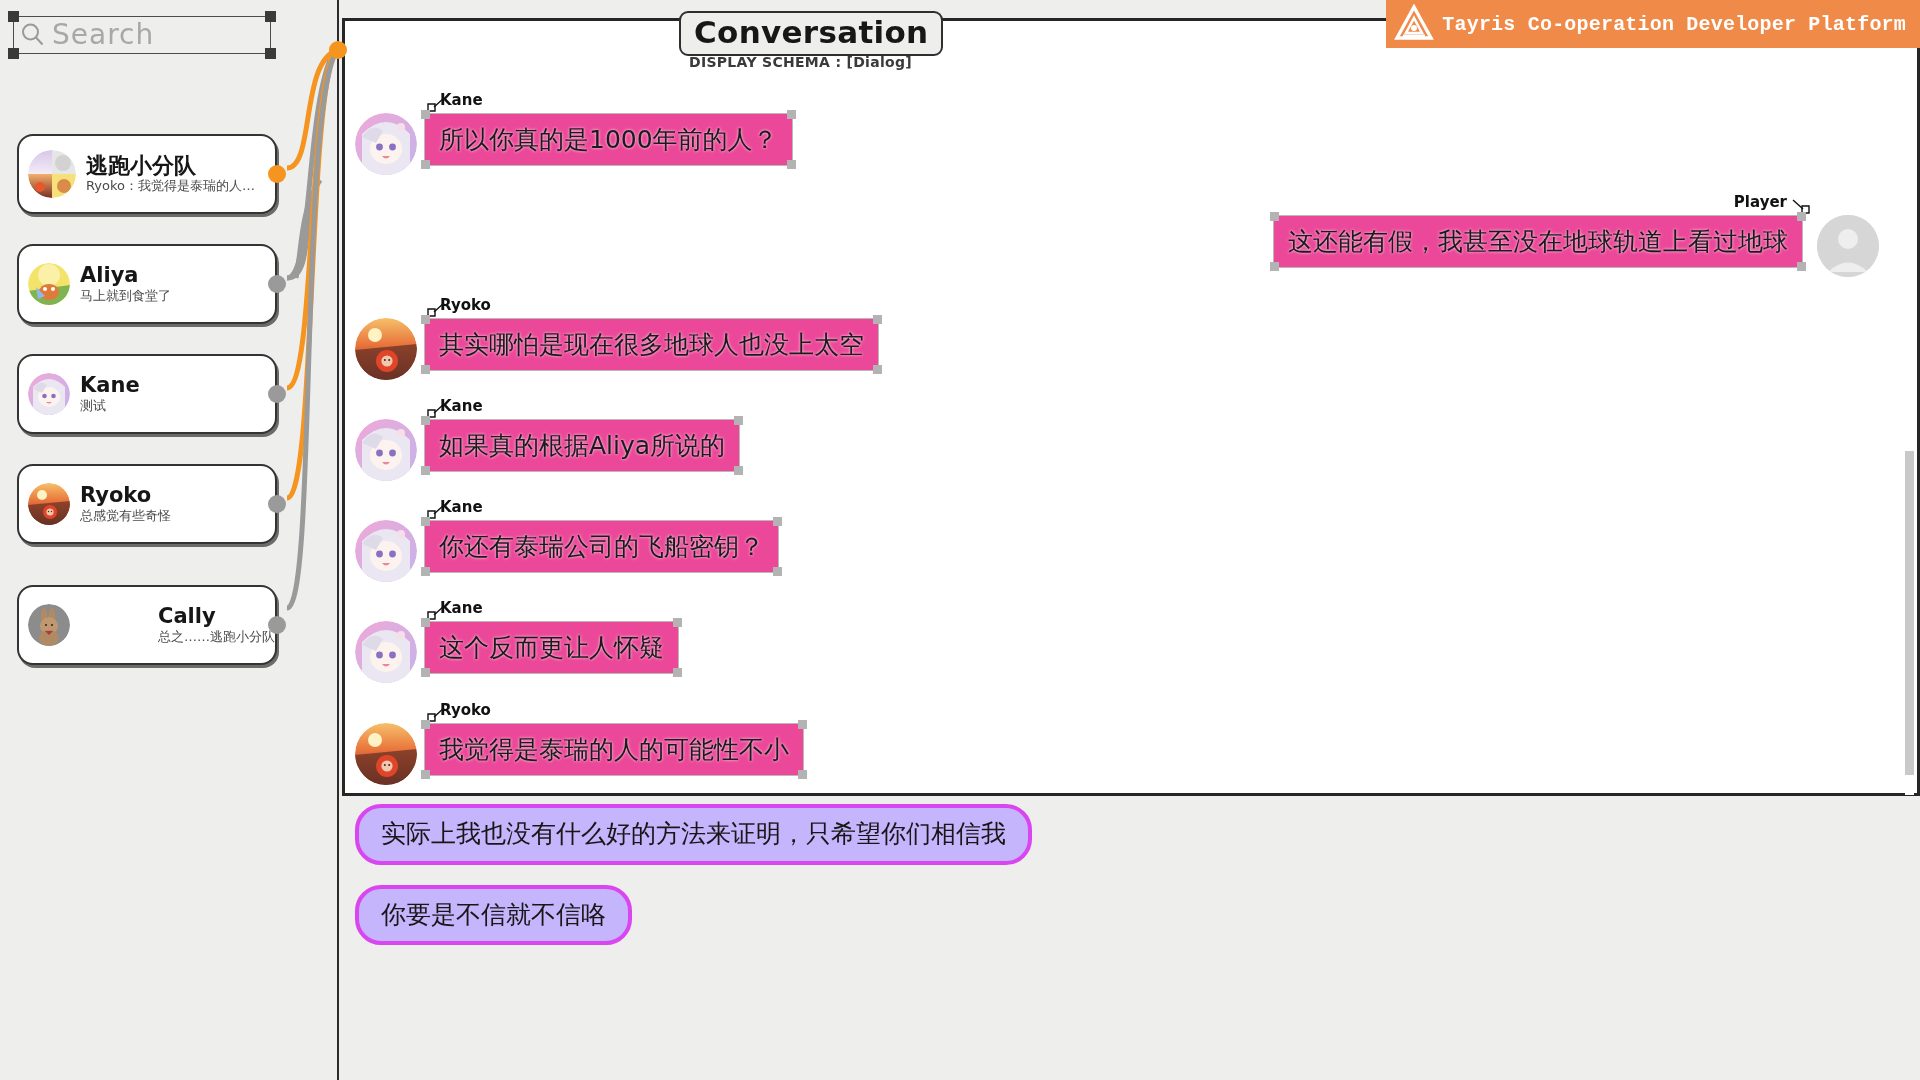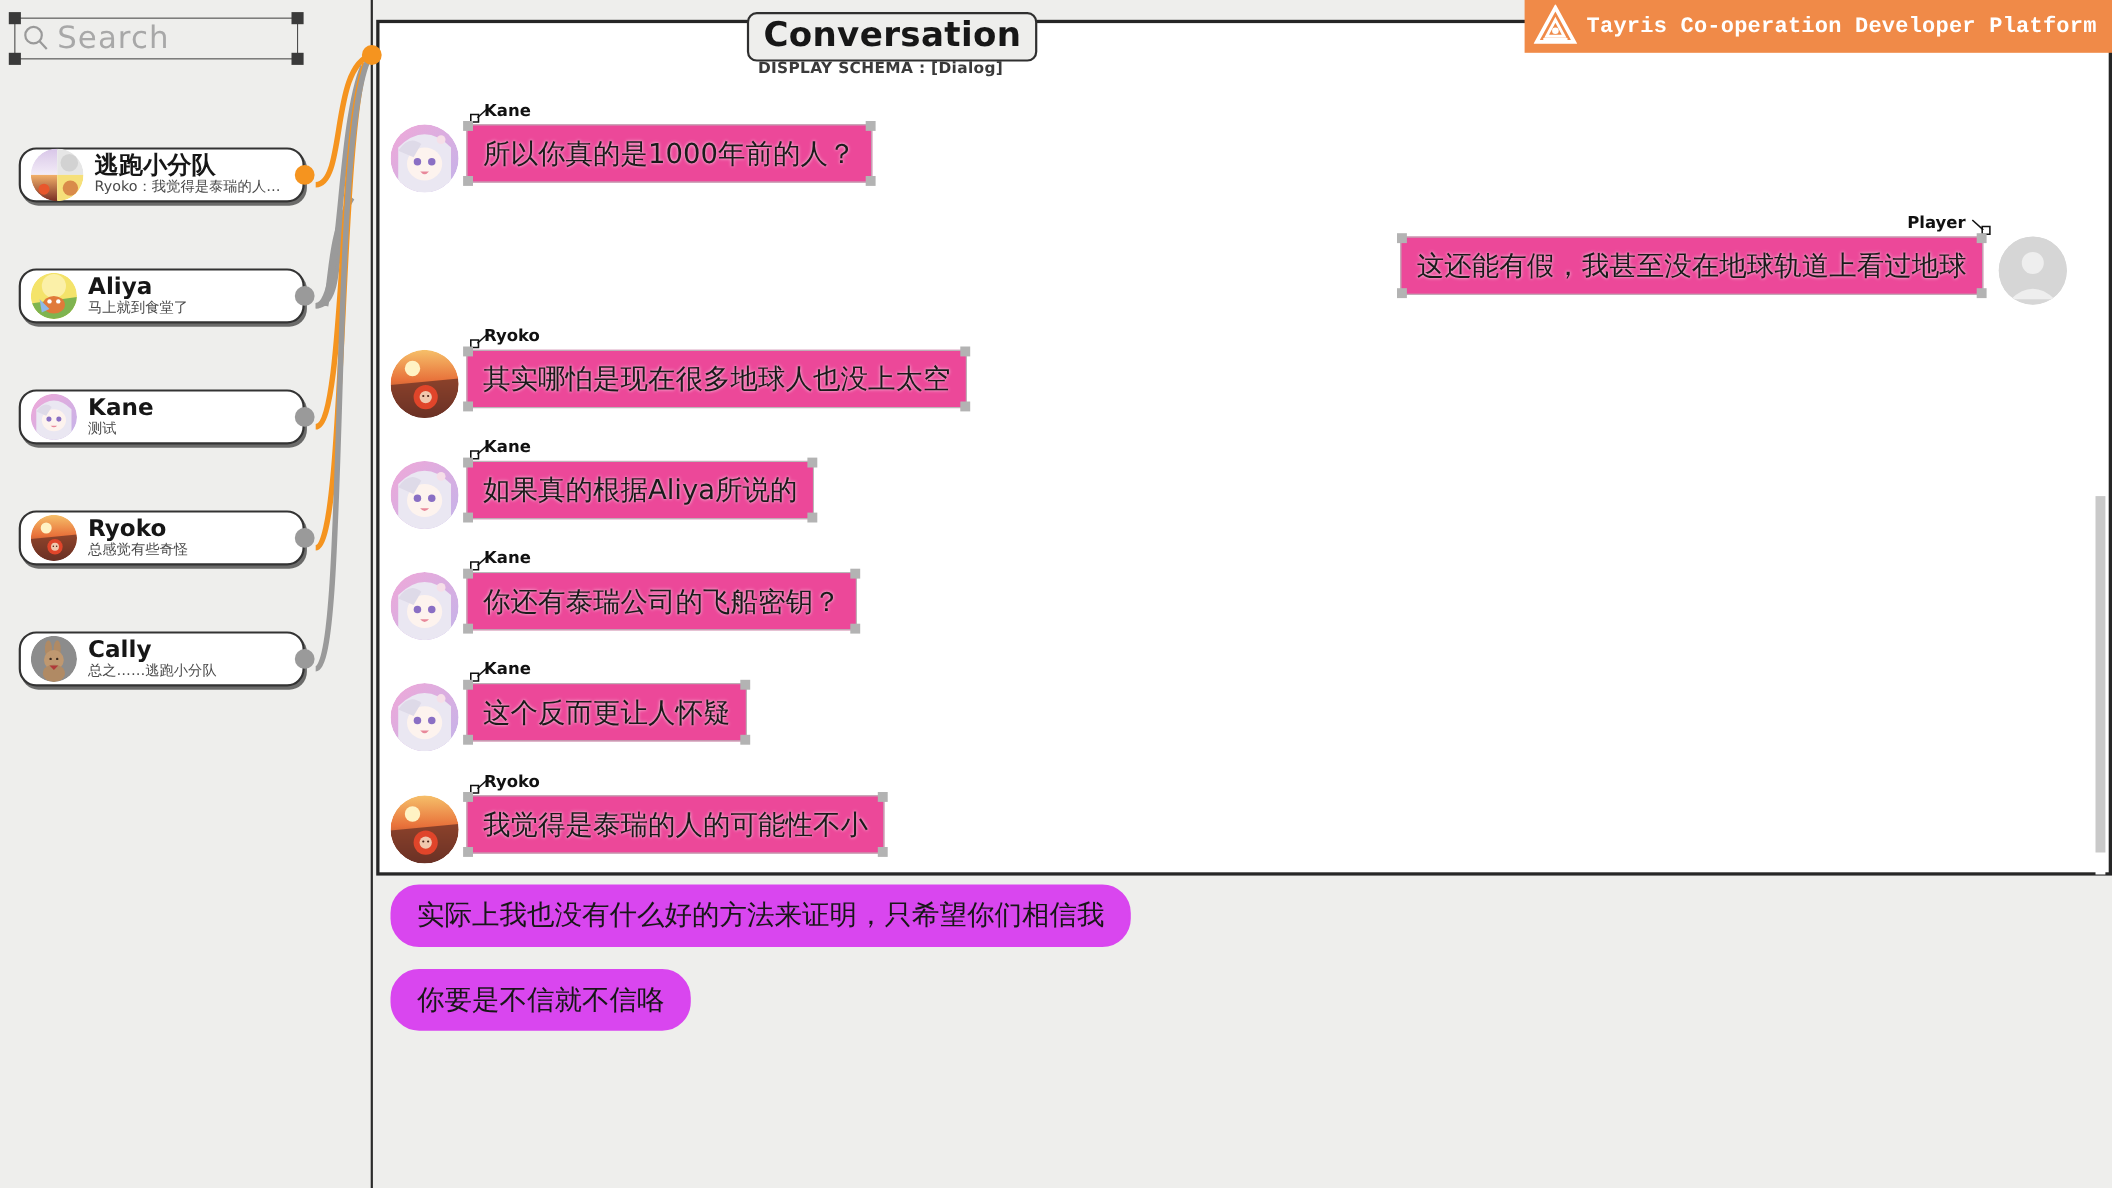--- a/index.html
+++ b/index.html
@@ -55,21 +55,21 @@
     background: #3a3a3a;
   }
   .h-tl { left: -5px;  top: -5px; }
   .h-tr { right: -5px; top: -5px; }
   .h-bl { left: -5px;  bottom: -5px; }
   .h-br { right: -5px; bottom: -5px; }
 
   .conv-list { position: absolute; left: 0; top: 134px; width: 339px; }
   .conv-item {
     position: absolute; left: 17px;
-    width: 260px; height: 50px;
+    width: 260px; height: 80px;
     background: #ffffff;
     border: 2px solid #333333;
     border-radius: 16px;
     box-shadow: 2px 3px 0 rgba(0,0,0,.55);
     display: flex; align-items: center;
     padding-left: 9px;
     gap: 10px;
   }
   .conv-item.selected { box-shadow: 2px 3px 0 rgba(0,0,0,.55); }
   .conv-avatar {
@@ -174,23 +174,23 @@
   }
   .vthumb {
     position: absolute; right: 3px; top: 430px;
     width: 9px; height: 324px; background: #c9c9c9;
   }
 
   
   .choices { position: absolute; left: 3px; top: 804px; width: 1578px; }
   .choice {
     display: inline-block;
-    border: 2px solid #d946ef;
+    border: 4px solid #d946ef;
     border-radius: 26px;
-    background: #d946ef;
+    background: #c4b5fd;
     padding: 11px 22px;
     font-size: 25px; color: #171717;
     white-space: nowrap;
     line-height: 1.22;
   }
   .choice-row { margin-bottom: 20px; padding-left: 13px; }
 </style>
 </head>
 <body>
 
@@ -328,21 +328,21 @@
             </g>
           </svg>
         </div>
         <div class="conv-texts">
           <span class="conv-name">Ryoko</span>
           <span class="conv-sub">总感觉有些奇怪</span>
         </div>
         <div class="port"></div>
       </div>
 
-      <div class="conv-item" style="top:440px;">
+      <div class="conv-item" style="top:451px;justify-content:space-between;">
         <div class="conv-avatar">
           <svg viewBox="0 0 42 42" width="42" height="42">
             <defs>
                 <clipPath id="cp4">
                   <circle cx="21" cy="21" r="21"></circle>
                 </clipPath>
               </defs>
             <g clip-path="url(#cp4)">
               <rect width="42" height="42" fill="#8c8c8c"></rect>
               <ellipse cx="16" cy="12" rx="3.2" ry="8" fill="#b08a64"></ellipse>

